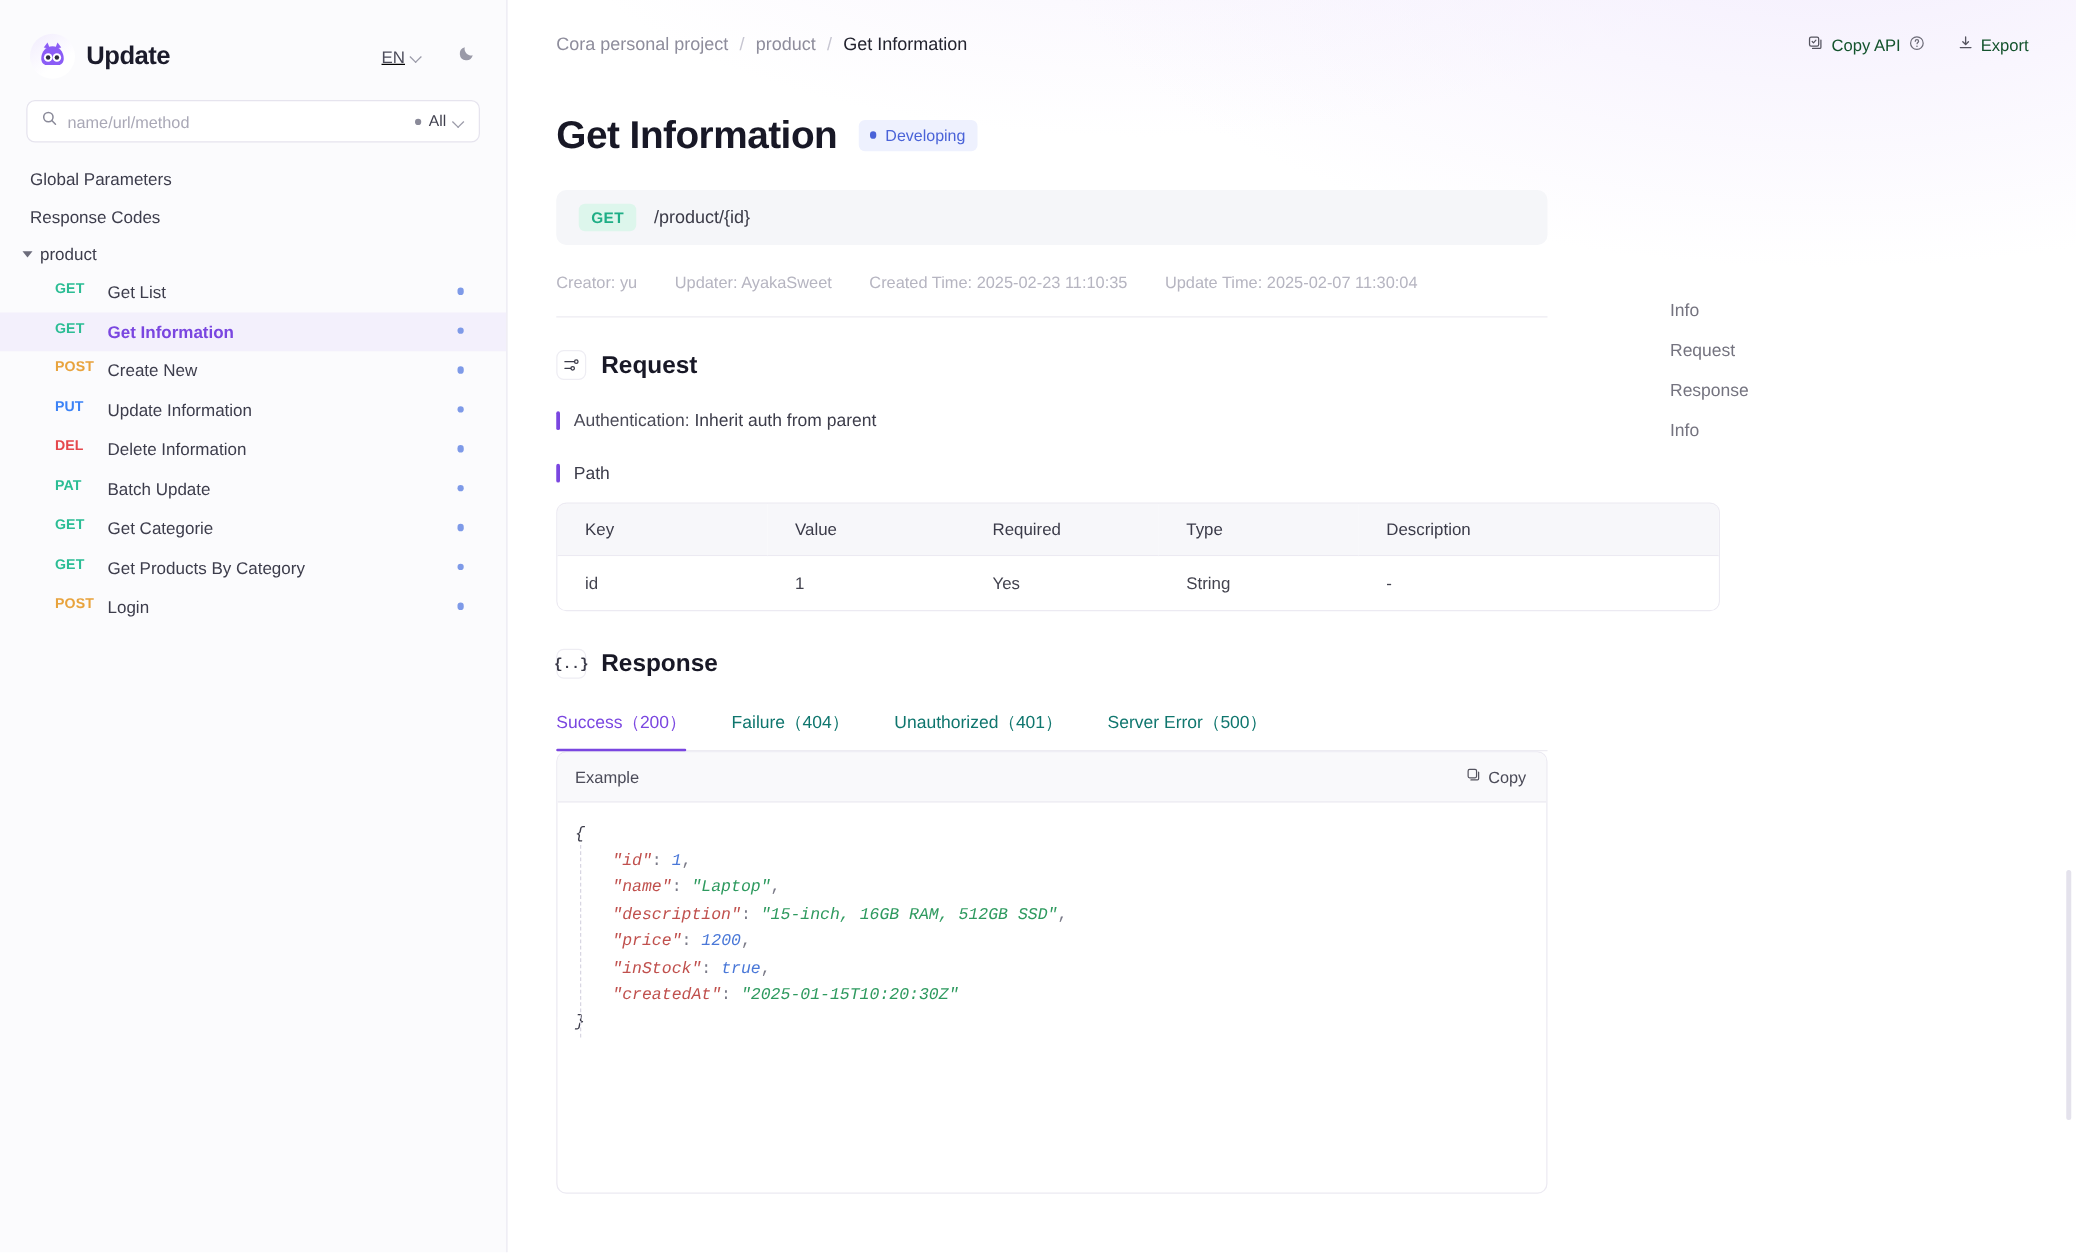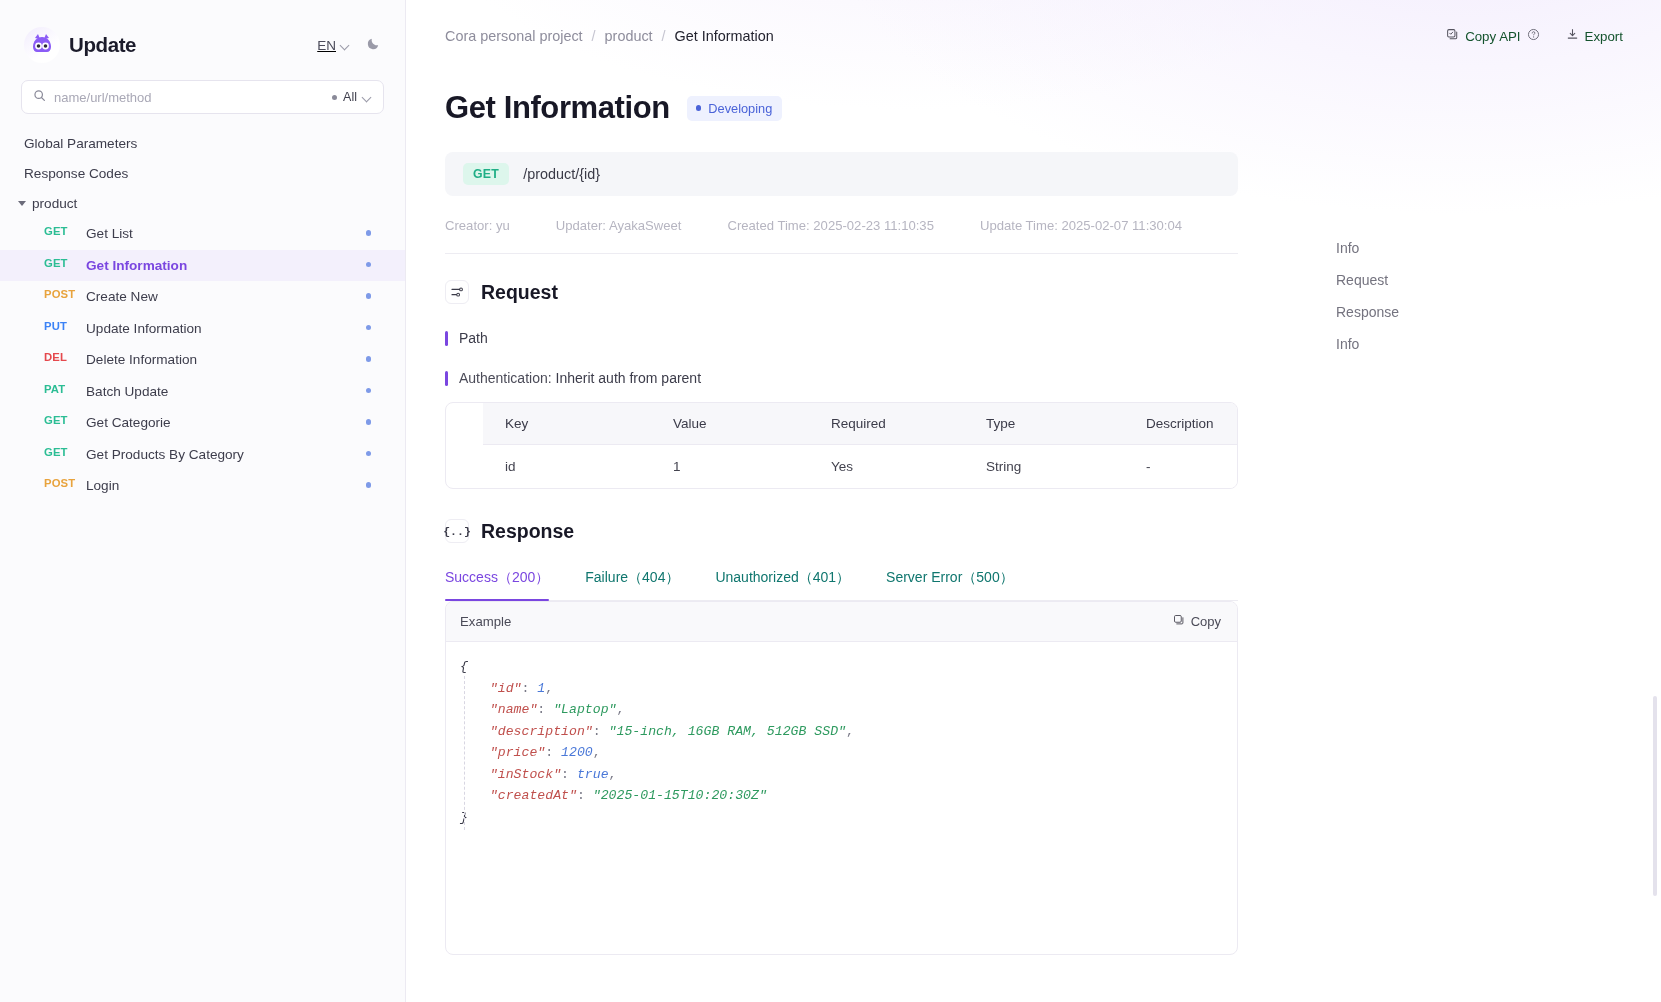--- a/index.html
+++ b/index.html
@@ -38,21 +38,21 @@
     width: 36px; height: 36px; border-radius: 50%;
     background: linear-gradient(145deg,#f1ecfd 0%, #ffffff 65%);
     display: flex; align-items: center; justify-content: center;
     position: relative; overflow: hidden;
   }
   .logo-mark svg { display: block; }
   .logo-text {
     font-size: 20.5px; font-weight: 700; color: #1b1b2b;
     letter-spacing: -.4px;
   }
-  .sb-header-right { margin-left: auto; display: flex; align-items: center; gap: 16px; text-decoration: underline; }
+  .sb-header-right { margin-left: auto; display: flex; align-items: center; gap: 28px; text-decoration: underline; }
   .lang-sel {
     display: flex; align-items: center; gap: 5px;
     font-size: 13.5px; color: #4b4b5a; cursor: pointer;
   }
   .chev { width: 9px; height: 9px; display:inline-block; position: relative; }
   .chev::before {
     content:""; position:absolute; left:0; top:1px;
     width:6px; height:6px; border-right:1.4px solid #9a9aa8; border-bottom:1.4px solid #9a9aa8;
     transform: rotate(45deg);
   }
@@ -158,21 +158,21 @@
     padding: 0 18px; width: 793px;
   }
   .method-chip {
     background: #ddf6ec; color: #1fae86;
     font-size: 12.3px; font-weight: 700; letter-spacing: .3px;
     padding: 4px 10px; border-radius: 5px;
   }
   .url-path { font-size: 14.4px; color: #3a3a47; }
 
   .meta-row {
-    display: flex; gap: 16px; margin-top: 22px; padding-bottom: 20px;
+    display: flex; gap: 0; margin-top: 22px; padding-bottom: 20px;
     border-bottom: 1px solid #edecf2; width: 793px;
     font-size: 13.1px; color: #b6b5c1;
   }
   .meta-item { white-space: nowrap; }
   .meta-item + .meta-item { margin-left: 30px; }
 
   .sec-head { display: flex; align-items: center; gap: 12px; margin-top: 26px; }
   .sec-icon {
     width: 24px; height: 24px; border-radius: 6px;
     background: #fff; border: 1px solid #eeedf3;
@@ -184,23 +184,23 @@
 
   .accent-line {
     display: flex; align-items: center; gap: 11px; margin-top: 24px;
     font-size: 14px; color: #3c3c4a;
   }
   .accent-bar { width: 3px; height: 15px; background: #7a46e0; border-radius: 2px; flex: none; }
   .accent-label { color: #3c3c4a; }
   .accent-label .lbl { color: #4b4b58; }
 
   .tbl {
-    margin-top: 16px; width: 793px;
+    margin-top: 16px; width: 931px;
     border: 1px solid #eceaf2; border-radius: 8px;
-    border-collapse: separate; border-spacing: 0; overflow: hidden; padding-left: 37px;
+    border-collapse: separate; border-spacing: 0; overflow: hidden;
   }
   .tbl th {
     background: #f7f7fa; text-align: left;
     font-size: 13.5px; font-weight: 400; color: #3b3b49;
     padding: 13px 0 13px 22px;
     border-bottom: 1px solid #eceaf2;
   }
   .tbl td {
     font-size: 13.5px; color: #43434f;
     padding: 14px 0 14px 22px; background: #fff;
@@ -462,28 +462,28 @@
             <svg width="14" height="14" viewBox="0 0 16 16">
               <line x1="2.2" y1="5" x2="11" y2="5" stroke="#3b3b49" stroke-width="1.15" stroke-linecap="round"></line>
               <line x1="2.2" y1="11" x2="7.5" y2="11" stroke="#3b3b49" stroke-width="1.15" stroke-linecap="round"></line>
               <circle cx="12.6" cy="5" r="1.6" fill="none" stroke="#3b3b49" stroke-width="1.15"></circle>
               <circle cx="9.3" cy="11" r="1.6" fill="none" stroke="#3b3b49" stroke-width="1.15"></circle>
             </svg>
           </span>
           <span class="sec-title">Request</span>
         </div>
 
+        <div class="accent-line">
+          <span class="accent-bar"></span>
+          <span class="accent-label"><span class="lbl">Authentication: </span><span>Inherit auth from parent</span></span>
+        </div>
+
         <div class="accent-line" style="margin-top:26px;">
           <span class="accent-bar"></span>
           <span class="accent-label">Path</span>
-        </div>
-
-        <div class="accent-line">
-          <span class="accent-bar"></span>
-          <span class="accent-label"><span class="lbl">Authentication: </span><span>Inherit auth from parent</span></span>
         </div>
 
         <table class="tbl">
           <thead>
             <tr>
               <th class="c1">Key</th>
               <th class="c2">Value</th>
               <th class="c3">Required</th>
               <th class="c4">Type</th>
               <th>Description</th>

